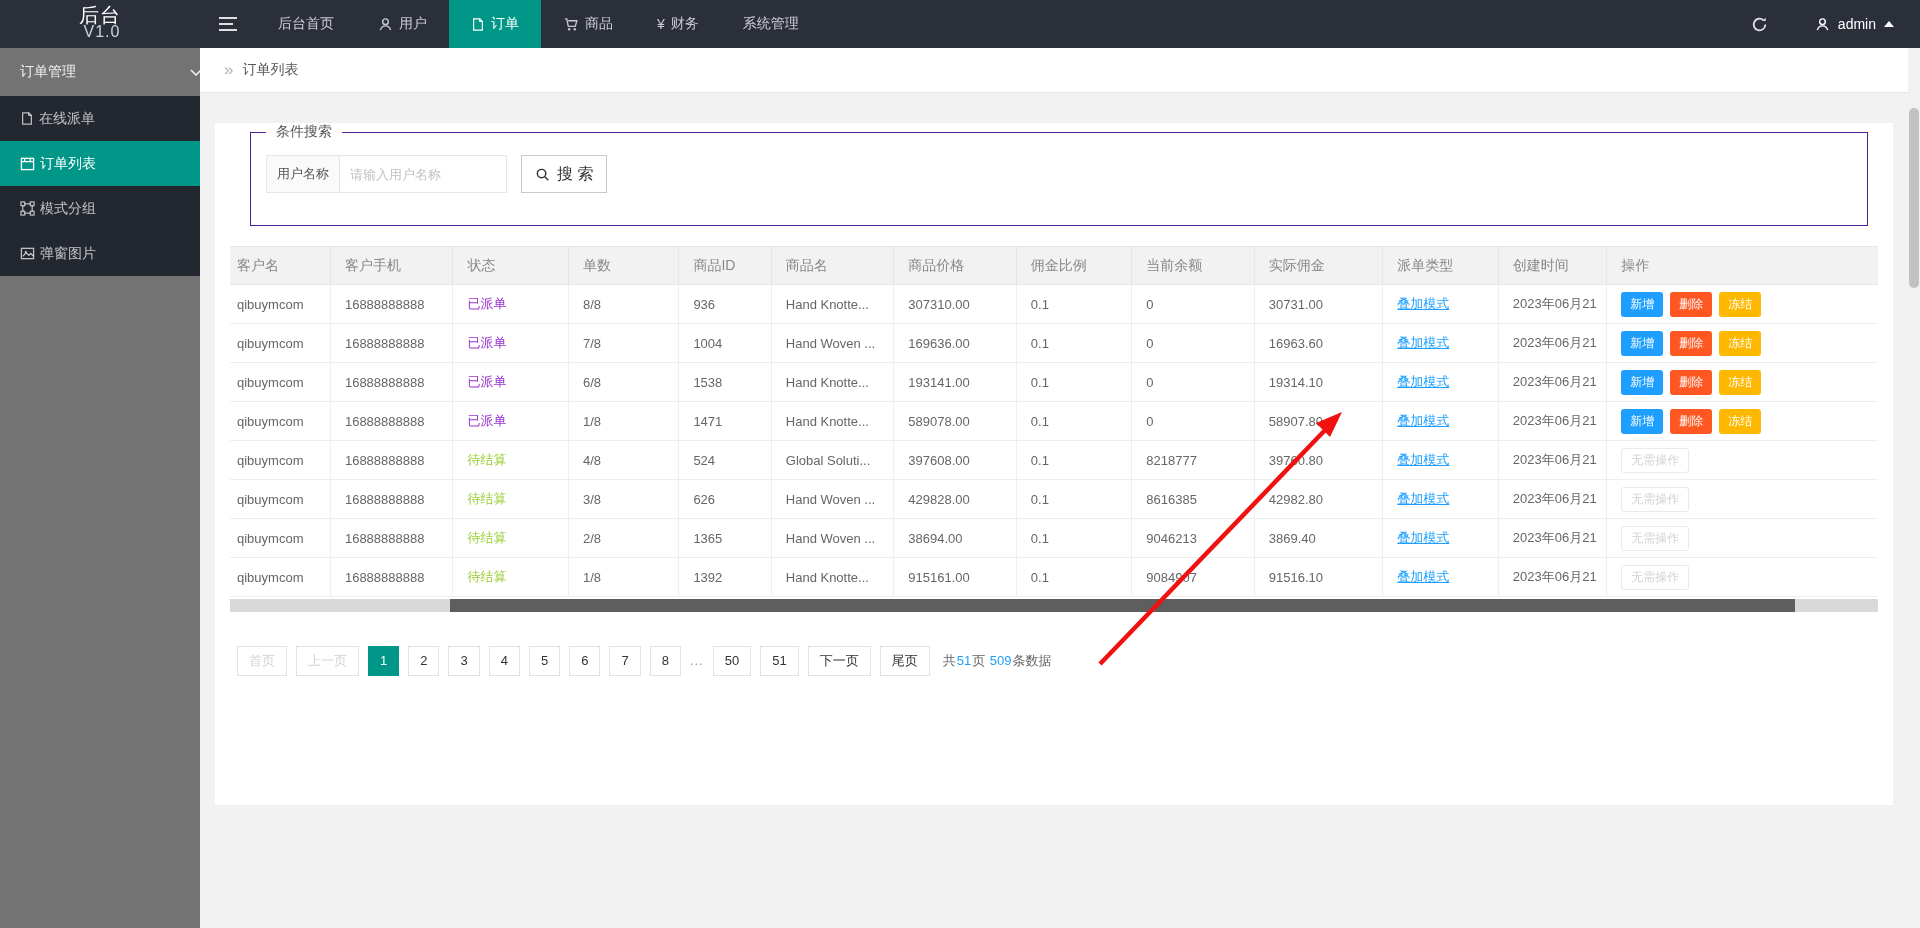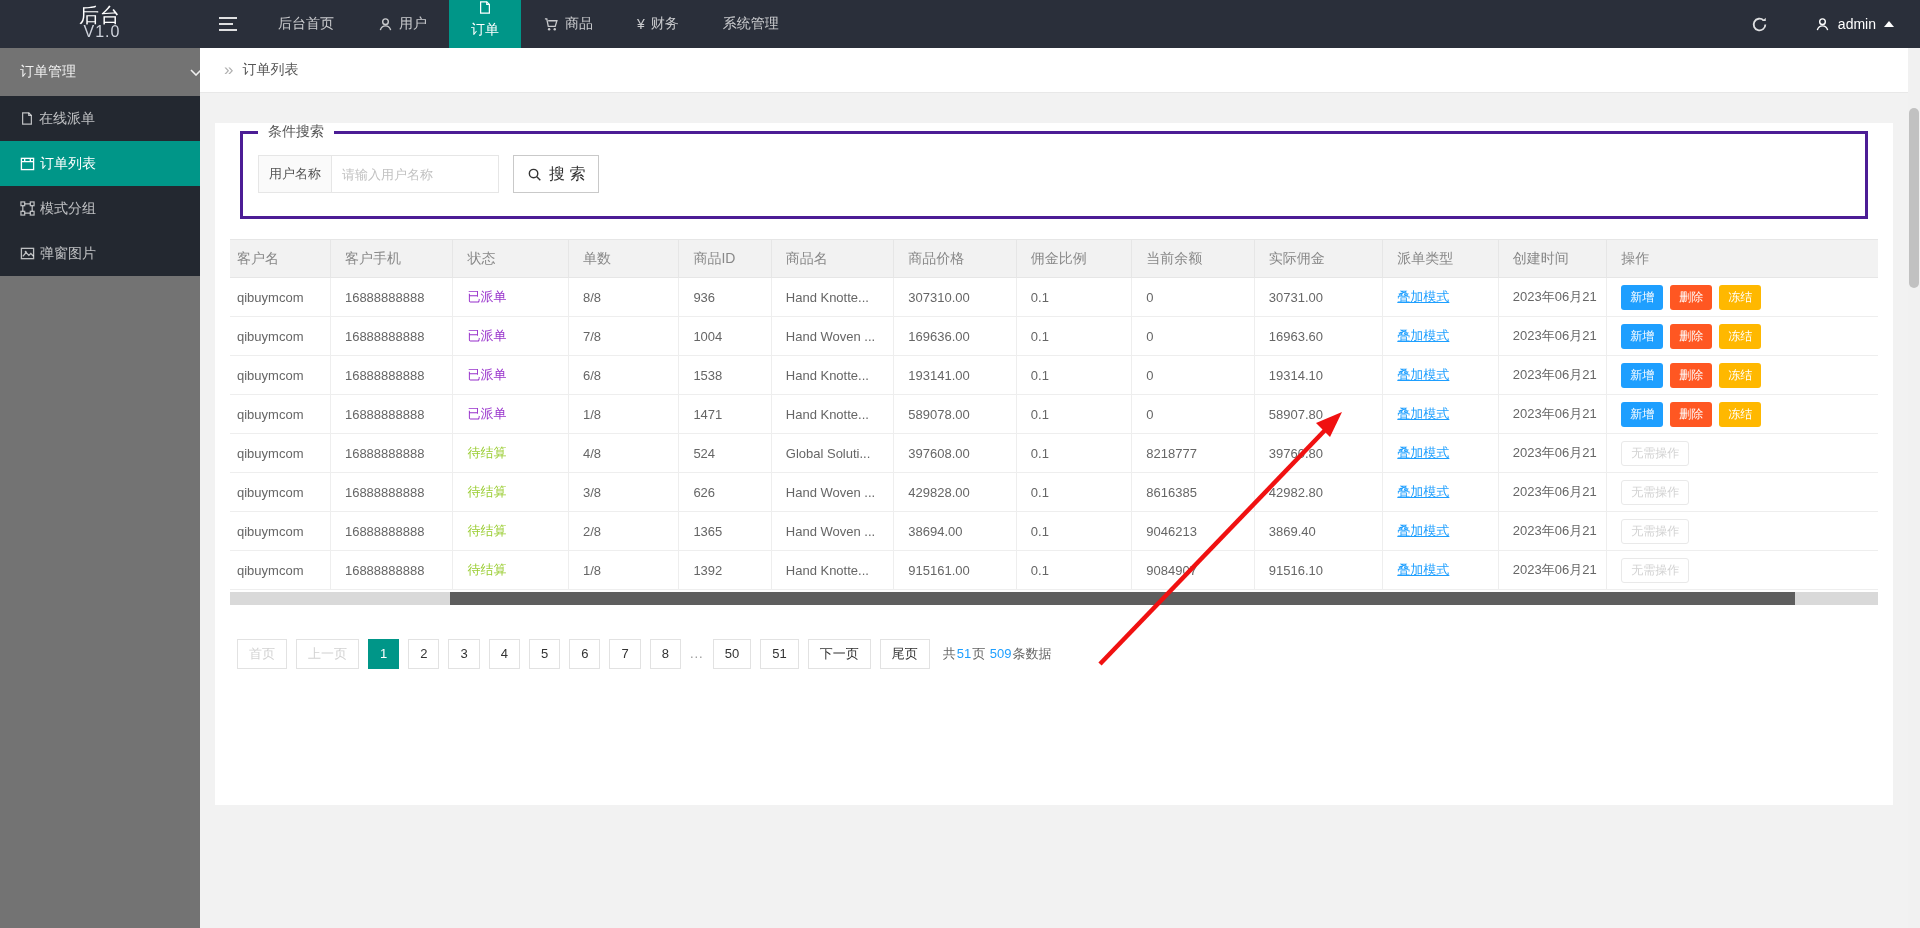--- a/index.html
+++ b/index.html
@@ -6,23 +6,23 @@
   html,body { width:1920px; height:928px; overflow:hidden;
     font-family:"Liberation Sans","DejaVu Sans",sans-serif; background:#f2f2f2; color:#666; }
 
   
   .topbar { position:absolute; left:0; top:0; width:1920px; height:48px;
     background:#2a2f3a; display:flex; align-items:stretch; z-index:5; }
   .logo { width:200px; display:flex; align-items:center; justify-content:center;
     color:#fff; font-size:20px; letter-spacing:1px;flex-direction:column; }
   .logo sup { font-size:16px; color:#cfd3dc; margin-left:4px; top:-6px; position:relative; }
   .hamburger { width:56px; display:flex; align-items:center; justify-content:center; color:rgba(255,255,255,.85); cursor:pointer; }
-  .nav-item { display:flex; align-items:center; gap:6px; padding:0 22px;
+  .nav-item { display:flex; align-items:center; gap:6px; padding:11px 22px;
     color:rgba(255,255,255,.75); font-size:14px; cursor:pointer; }
-  .nav-item.active { background:var(--c-accent); color:#fff;flex-direction:column; }
+  .nav-item.active { background:var(--c-accent); color:#fff; }
   .topbar-right { margin-left:auto; display:flex; align-items:stretch; }
   .refresh-btn { width:58px; display:flex; align-items:center; justify-content:center; color:rgba(255,255,255,.85); cursor:pointer; }
   .admin-box { display:flex; align-items:center; gap:8px; padding:0 26px; color:#fff; font-size:14px; cursor:pointer; }
   .caret-up { width:0; height:0; border-left:5px solid transparent; border-right:5px solid transparent; border-bottom:6px solid #fff; }
   .icn { display:inline-flex; align-items:center; line-height:1; }
   .icn svg { display:block; }
 
   
   .sidebar { position:absolute; left:0; top:48px; width:220px; height:880px; background:#737373; }
   .side-group { height:48px; display:flex; align-items:center; justify-content:space-between;
@@ -34,21 +34,21 @@
 
   
   .breadcrumb { position:absolute; left:200px; top:48px; width:1708px; height:45px; background:#fff;
     border-bottom:1px solid #e8e8e8; display:flex; align-items:center; padding-left:24px; font-size:14px; color:#555; }
   .crumb-arrows { color:#b0b0b0; font-size:17px; margin-right:9px; }
 
   
   .content { position:absolute; left:200px; top:93px; width:1708px; height:835px; background:#f2f2f2; }
   .card { margin:15px; background:#fff; height:682px; padding:0 15px; position:relative; }
 
-  fieldset.search-set { border:3px solid #4c1d95; margin:30px 10px 0 10px; padding:14px 15px 23px; }
+  fieldset.search-set { border:1px solid #4c1d95; margin:30px 10px 0 20px; padding:14px 15px 32px; }
   fieldset.search-set legend { padding:0 10px; font-size:14px; color:#555; }
   .search-row { display:flex; align-items:center; }
   .addon-label { border:1px solid #e6e6e6; border-right:none; background:#fafafa; height:38px;
     display:flex; align-items:center; padding:0 10px; font-size:13px; color:#555; }
   .search-input { border:1px solid #e6e6e6; height:38px; width:168px; padding:0 10px; font-size:13px; color:#666; outline:none; }
   .search-input::placeholder { color:#c2c2c2; }
   .search-btn { margin-left:14px; height:38px; background:#fff; border:1px solid #c9c9c9;
     display:flex; align-items:center; gap:7px; padding:0 13px; font-size:16px; color:#333; cursor:pointer; }
 
   

